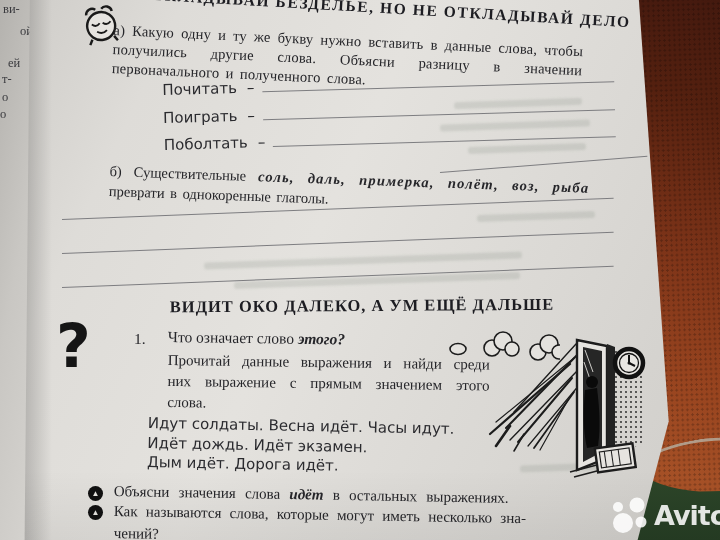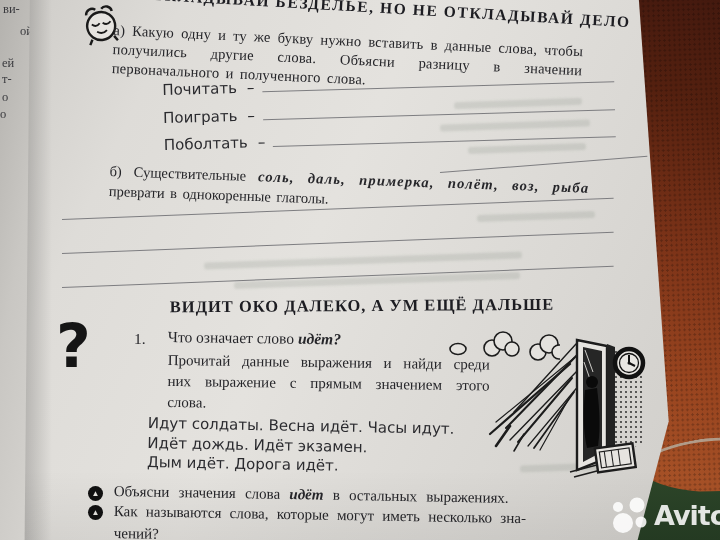--- a/index.html
+++ b/index.html
@@ -82,21 +82,21 @@
 <div class="photo">
 
   <div class="table-surface"></div>
   <div class="basketball">
     <div class="ball-seam"></div>
   </div>
 
   <div class="left-page">
     <span style="left:3px;top:2px">ви-</span>
     <span style="left:20px;top:24px">ой</span>
-    <span style="left:2px;top:56px">ей</span>
+    <span style="left:8px;top:56px">ей</span>
     <span style="left:2px;top:72px">т-</span>
     <span style="left:2px;top:90px">о</span>
     <span style="left:0px;top:107px">о</span>
   </div>
 
   <div class="main-page">
     <div class="fold-shadow"></div>
 
     <div class="ghost" style="left:432px;top:100px;width:128px;transform:rotate(-2deg)"></div>
     <div class="ghost" style="left:418px;top:122px;width:150px;transform:rotate(-2deg)"></div>
@@ -150,21 +150,21 @@
     <div class="rule" style="left:40px;top:219px;width:552px;transform:rotate(-2.2deg)"></div>
     <div class="rule" style="left:40px;top:253px;width:552px;transform:rotate(-2.2deg)"></div>
     <div class="rule" style="left:40px;top:287px;width:552px;transform:rotate(-2.2deg)"></div>
 
     <div class="section-heading">ВИДИТ ОКО ДАЛЕКО, А УМ ЕЩЁ ДАЛЬШЕ</div>
 
     <div class="qmark">?</div>
 
     <div class="ex-number">1.</div>
     <div class="ex-lead">
-      <span>Что означает слово </span><span class="em">идёт?</span>
+      <span>Что означает слово </span><span class="em">этого?</span>
     </div>
     <div class="ex-body">Прочитай данные выражения и найди среди них выражение с прямым значением этого слова.</div>
 
     <svg style="position:absolute;left:424px;top:327px" width="114" height="40" viewBox="0 0 114 40">
       <g fill="#e4e2de" stroke="#1c1c1c" stroke-width="1.6">
         <ellipse cx="12" cy="22" rx="8" ry="5.5"></ellipse>
         <circle cx="46" cy="21" r="8"></circle>
         <circle cx="57" cy="14" r="9"></circle>
         <circle cx="66" cy="22" r="7"></circle>
         <circle cx="92" cy="25" r="8"></circle>

